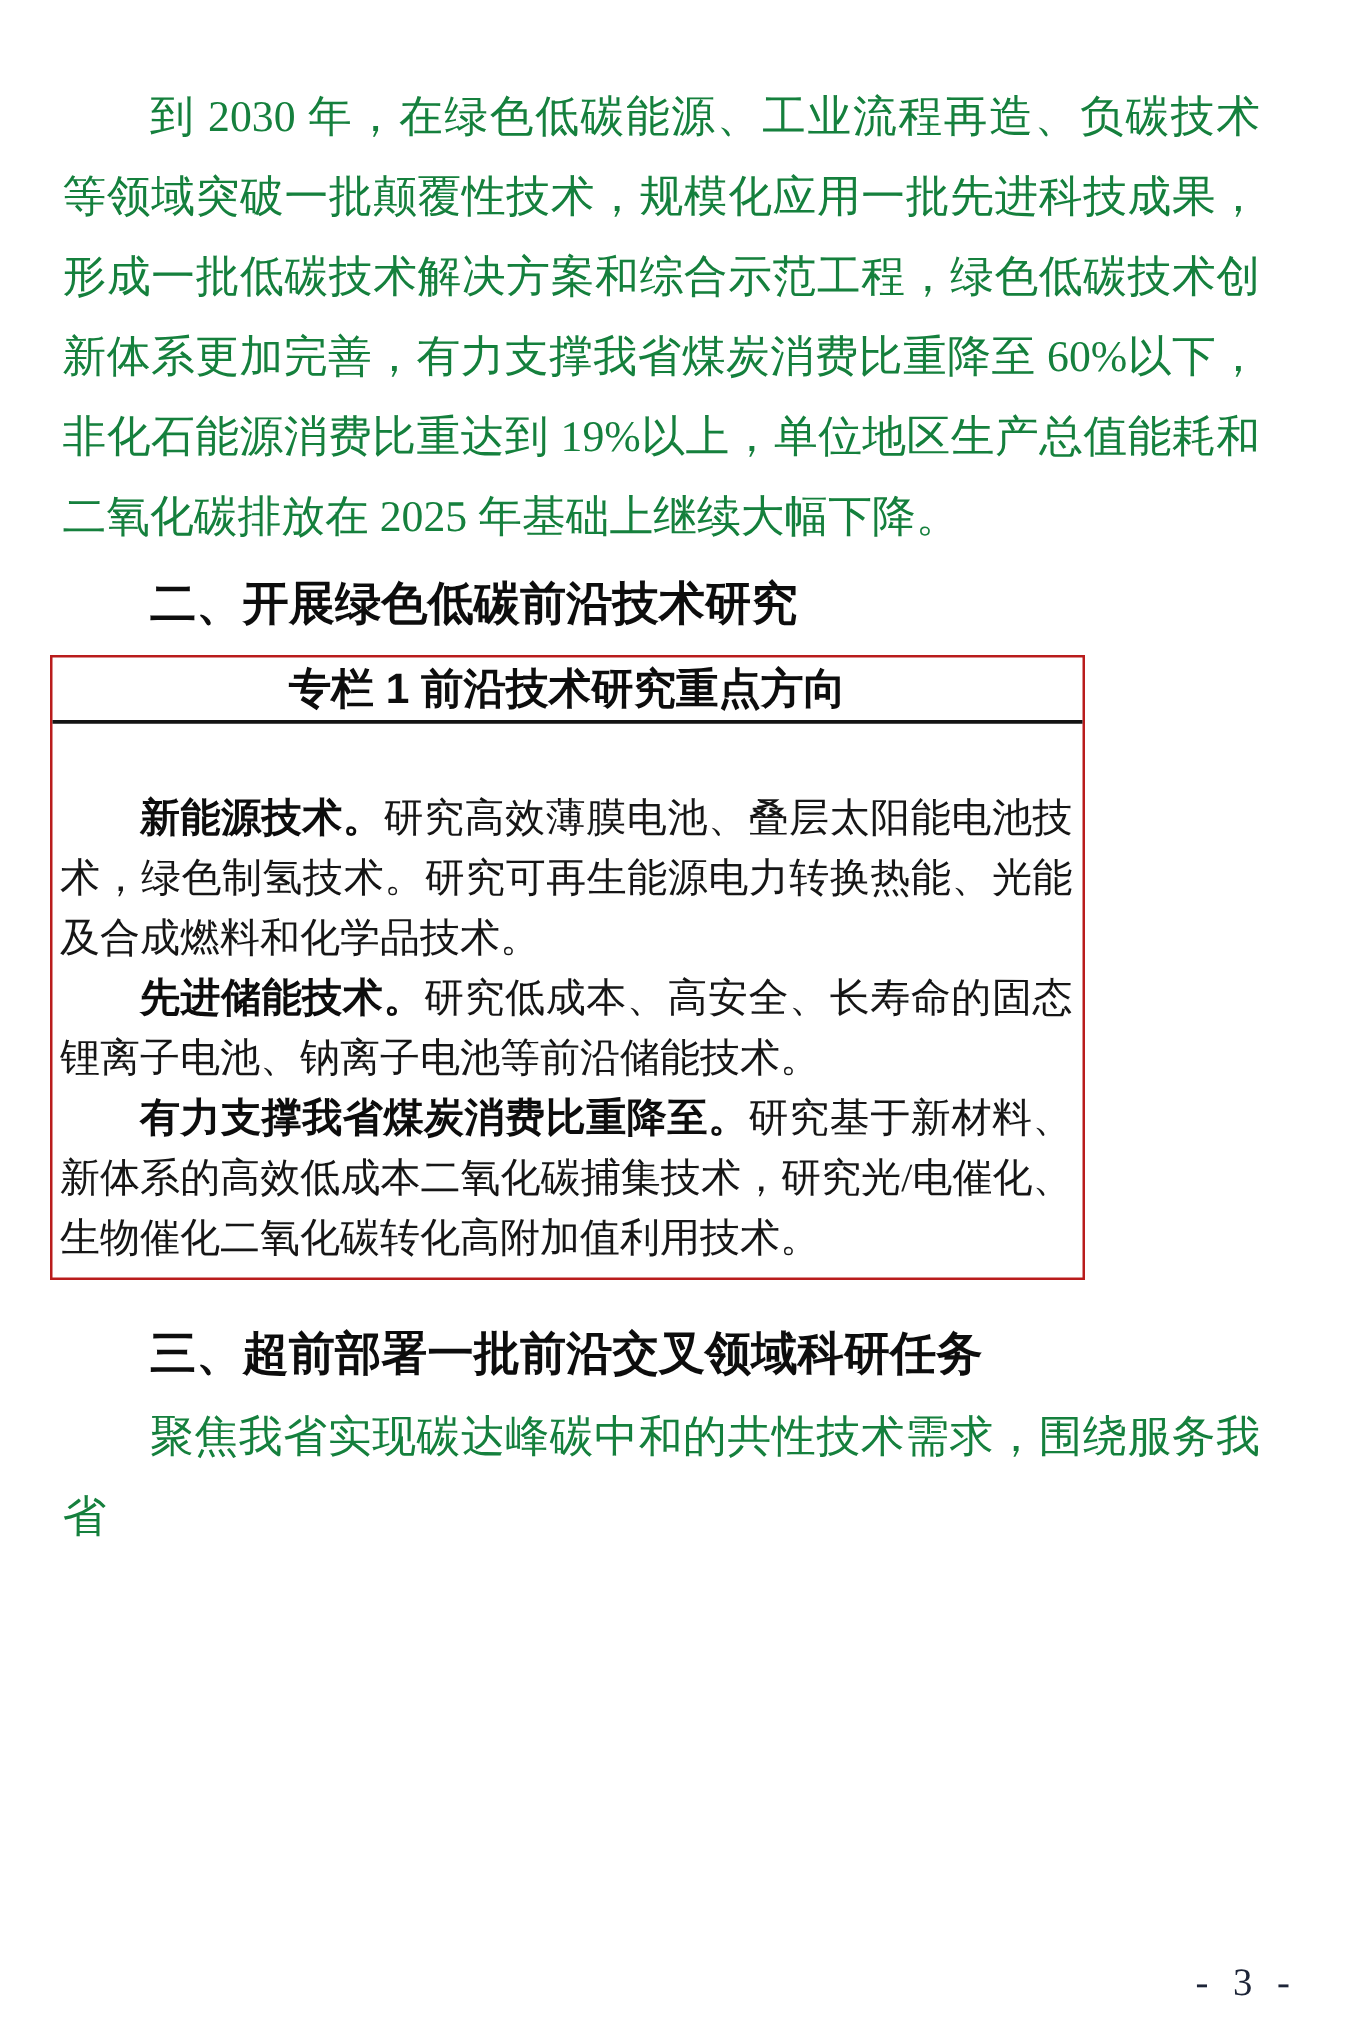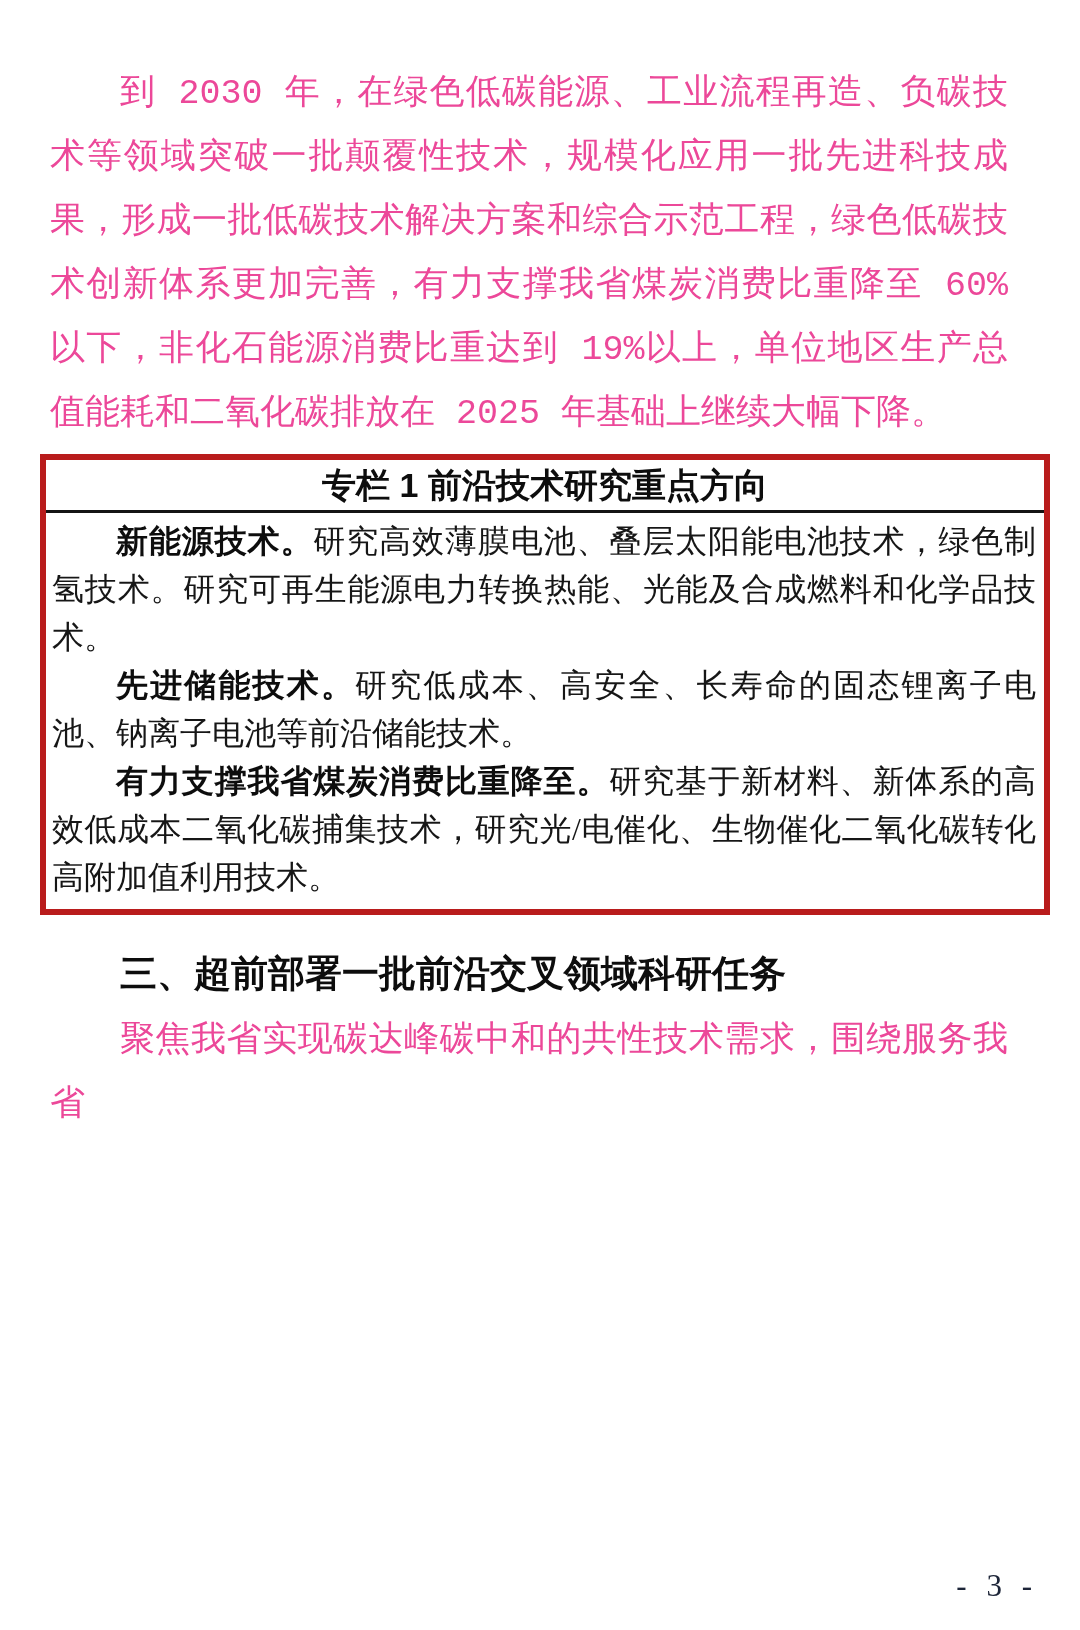--- a/index.html
+++ b/index.html
@@ -12,58 +12,59 @@
     background: #ffffff;
     overflow: hidden;
     color: #141414;
   }
 
   .content {
     padding: 62px 72px 0 50px;
   }
 
   .body-text {
-    font-family: Liberation Mono, monospace;
+    font-family: Liberation Serif, serif;
     font-size: 35px;
     line-height: 64px;
     text-align: justify;
     text-indent: 70px;
-    color: #ec4899;
+    color: #15803d;
   }
 
   .section-heading {
     font-family: "Liberation Sans", "DejaVu Sans", sans-serif;
     font-weight: 700;
     font-size: 37px;
     line-height: 66px;
     text-indent: 70px;
     color: #0d0d0d;
     margin: 4px 0 2px 0;
   }
 
   .column-box {
-    width: 1010px;
+    width: 828px;
     margin: 8px 0 0 -10px;
-    border: 6px solid #b91c1c;
+    border: 2px solid #b91c1c;
     background: #ffffff;
   }
 
   .box-title {
     font-family: "Liberation Sans", "DejaVu Sans", sans-serif;
     font-weight: 700;
     font-size: 34px;
     line-height: 48px;
     text-align: center;
     color: #0d0d0d;
     border-bottom: 3px solid #141414;
     padding: 1px 0;
   }
 
   .box-body {
     padding: 4px 8px 8px 6px;
+    margin-top: 47px;
   }
 
   .box-item {
     font-family: "Liberation Serif", "DejaVu Serif", serif;
     font-size: 32px;
     line-height: 48px;
     text-align: justify;
     text-indent: 64px;
     color: #161616;
   }
@@ -89,20 +90,21 @@
   }
 </style>
 </head>
 <body>
 
 <div class="page">
   <div class="content">
 
     <p class="body-text">到 2030 年，在绿色低碳能源、工业流程再造、负碳技术等领域突破一批颠覆性技术，规模化应用一批先进科技成果，形成一批低碳技术解决方案和综合示范工程，绿色低碳技术创新体系更加完善，有力支撑我省煤炭消费比重降至 60%以下，非化石能源消费比重达到 19%以上，单位地区生产总值能耗和二氧化碳排放在 2025 年基础上继续大幅下降。</p>
 
+    <h2 class="section-heading">二、开展绿色低碳前沿技术研究</h2>
 
 
     <div class="column-box">
       <div class="box-title">专栏 1 前沿技术研究重点方向</div>
       <div class="box-body">
         <p class="box-item">
           <span class="lead">新能源技术。</span><span>研究高效薄膜电池、叠层太阳能电池技术，绿色制氢技术。研究可再生能源电力转换热能、光能及合成燃料和化学品技术。</span>
         </p>
         <p class="box-item">
           <span class="lead">先进储能技术。</span><span>研究低成本、高安全、长寿命的固态锂离子电池、钠离子电池等前沿储能技术。</span>

